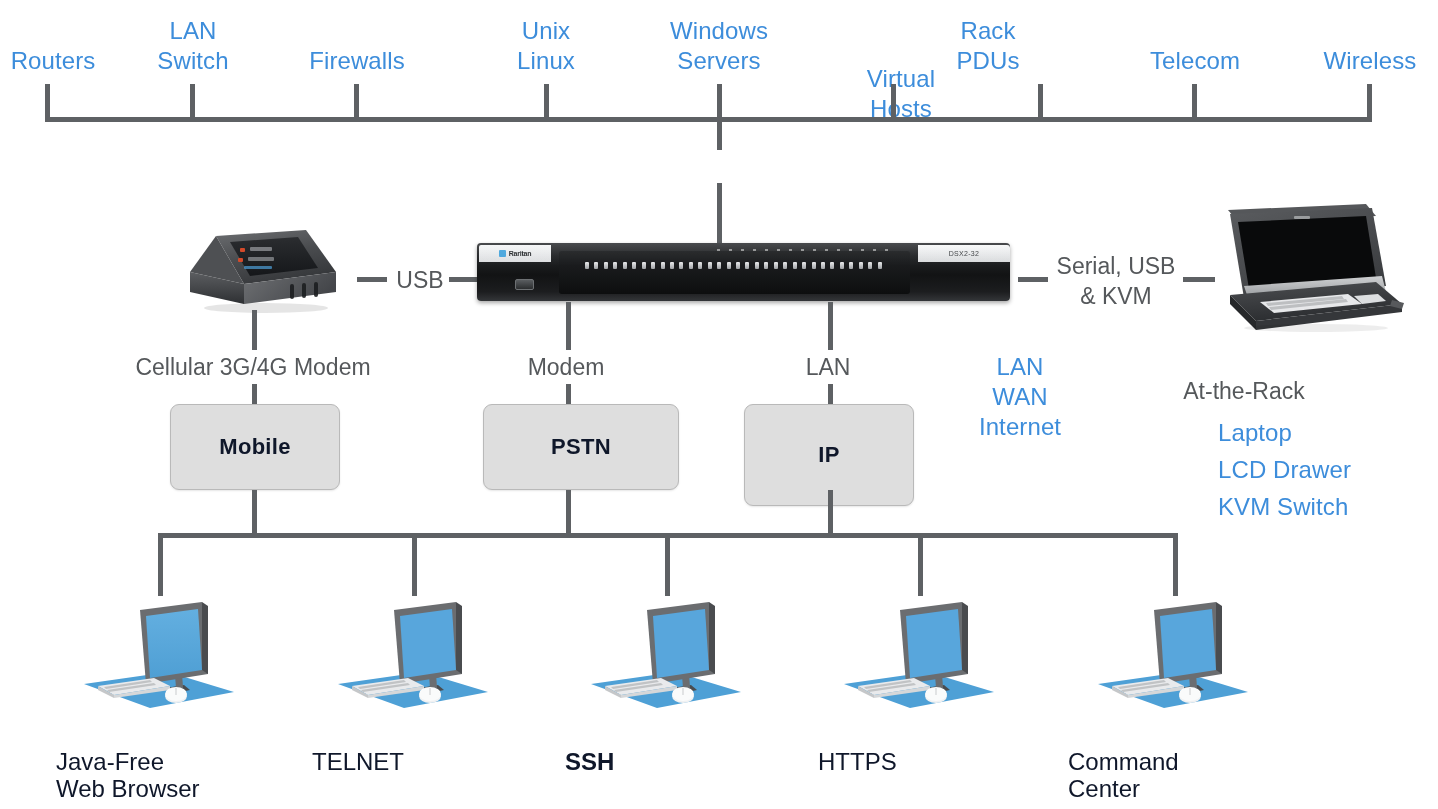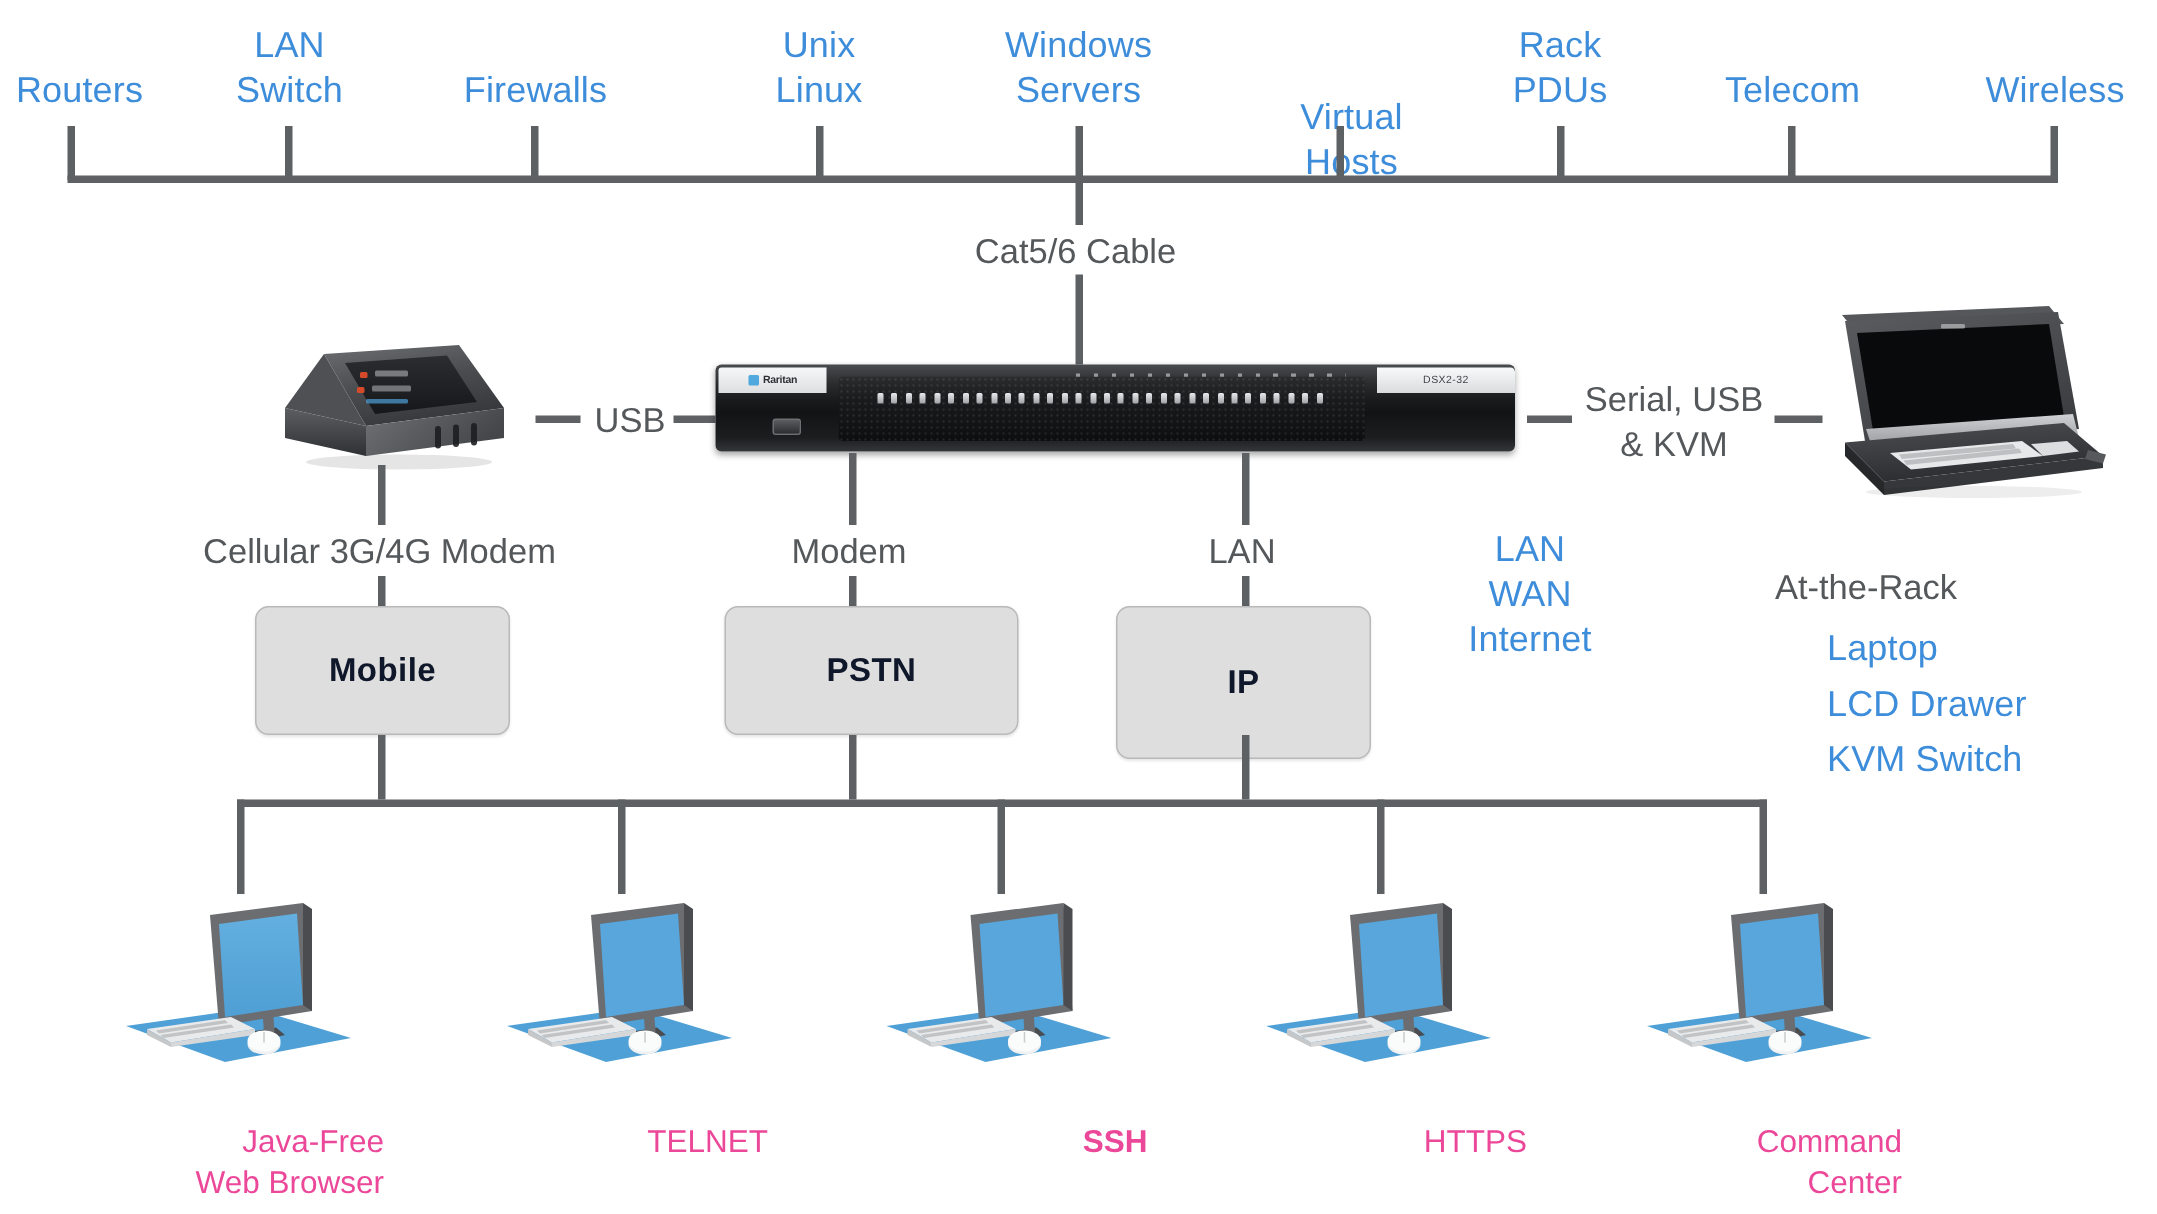--- a/index.html
+++ b/index.html
@@ -30,24 +30,24 @@
     letter-spacing: 0.1px;
   }
   .lbl-gray {
     color: #55585b;
     font-size: 23px;
     line-height: 30px;
     text-align: center;
     white-space: pre-line;
   }
   .lbl-gray-sm {
-    color: #ec4899;
-    font-size: 21px;
+    color: #0f172a;
+    font-size: 24px;
     line-height: 27px;
-    text-align: right;
+    text-align: left;
     white-space: pre-line;
   }
   .box-label {
     color: #0f172a;
     font-size: 22px;
     font-weight: bold;
     text-align: center;
     letter-spacing: 0.3px;
   }
 
@@ -151,39 +151,38 @@
   <div class="abs lbl-blue" style="left:-12px; top:46px; width:130px;">Routers</div>
   <div class="abs lbl-blue" style="left:133px; top:16px; width:120px;">LAN
 Switch</div>
   <div class="abs lbl-blue" style="left:292px; top:46px; width:130px;">Firewalls</div>
   <div class="abs lbl-blue" style="left:486px; top:16px; width:120px;">Unix
 Linux</div>
   <div class="abs lbl-blue" style="left:639px; top:16px; width:160px;">Windows
 Servers</div>
   <div class="abs lbl-blue" style="left:833px; top:16px; width:136px;margin-top:48px;">Virtual
 Hosts</div>
-  <div class="abs lbl-blue" style="left:980px; top:16px; width:120px;">Rack
+  <div class="abs lbl-blue" style="left:928px; top:16px; width:120px;">Rack
 PDUs</div>
   <div class="abs lbl-blue" style="left:1124px; top:46px; width:142px;">Telecom</div>
   <div class="abs lbl-blue" style="left:1300px; top:46px; width:140px;">Wireless</div>
 
   <div class="abs hline" style="left:45px; top:117px; width:1327px;"></div>
 
   <div class="abs vline" style="left:45px;   top:84px; height:36px;"></div>
   <div class="abs vline" style="left:190px;  top:84px; height:36px;"></div>
   <div class="abs vline" style="left:354px;  top:84px; height:36px;"></div>
   <div class="abs vline" style="left:544px;  top:84px; height:36px;"></div>
   <div class="abs vline" style="left:717px;  top:84px; height:36px;"></div>
   <div class="abs vline" style="left:891px;  top:84px; height:36px;"></div>
   <div class="abs vline" style="left:1038px; top:84px; height:36px;"></div>
   <div class="abs vline" style="left:1192px; top:84px; height:36px;"></div>
   <div class="abs vline" style="left:1367px; top:84px; height:36px;"></div>
 
   <div class="abs vline" style="left:717px; top:120px; height:30px;"></div>
-  <div class="abs lbl-gray" style="left:627px; top:152px; width:180px;">Cat5/6 Cable</div>
   <div class="abs vline" style="left:717px; top:183px; height:60px;"></div>
 
   <div class="modem" style="left:178px; top:228px; width:172px; height:88px;">
     <svg width="172" height="88" viewBox="0 0 172 88">
       <defs>
         <linearGradient id="mdTop" x1="0" y1="0" x2="0.4" y2="1">
           <stop offset="0%" stop-color="#6c6e71"></stop>
           <stop offset="55%" stop-color="#4a4c4f"></stop>
           <stop offset="100%" stop-color="#37393c"></stop>
         </linearGradient>

